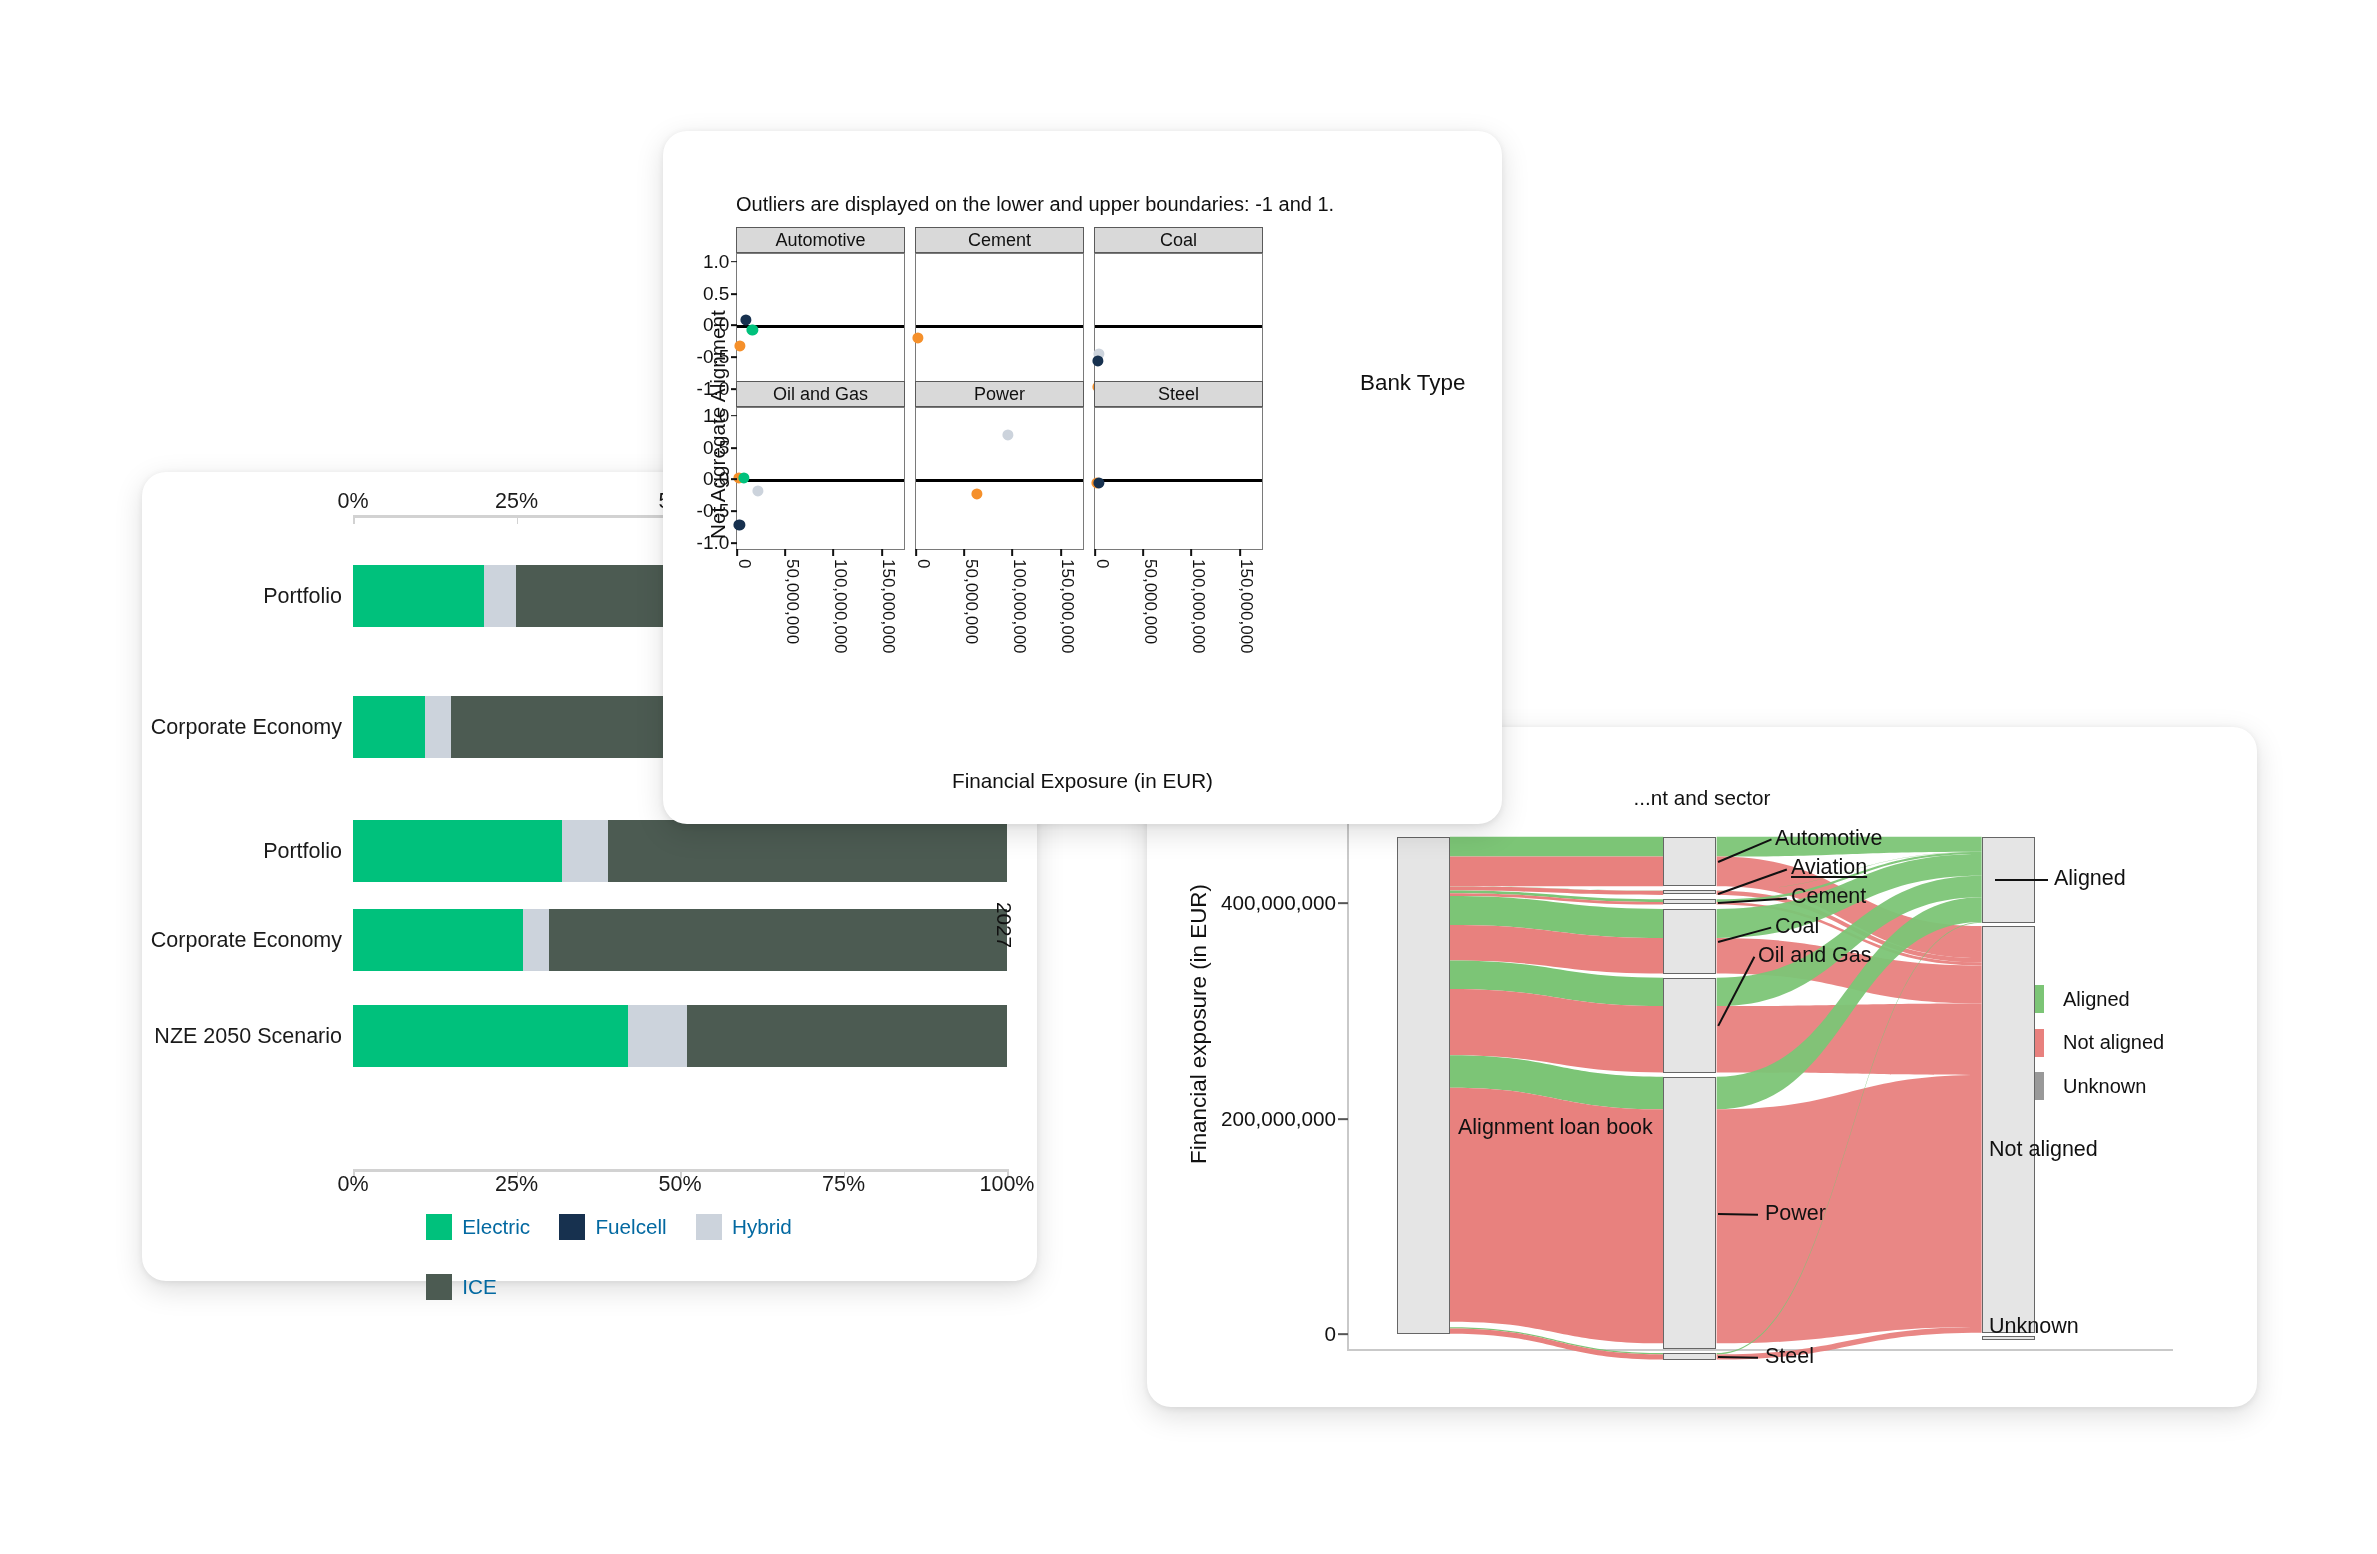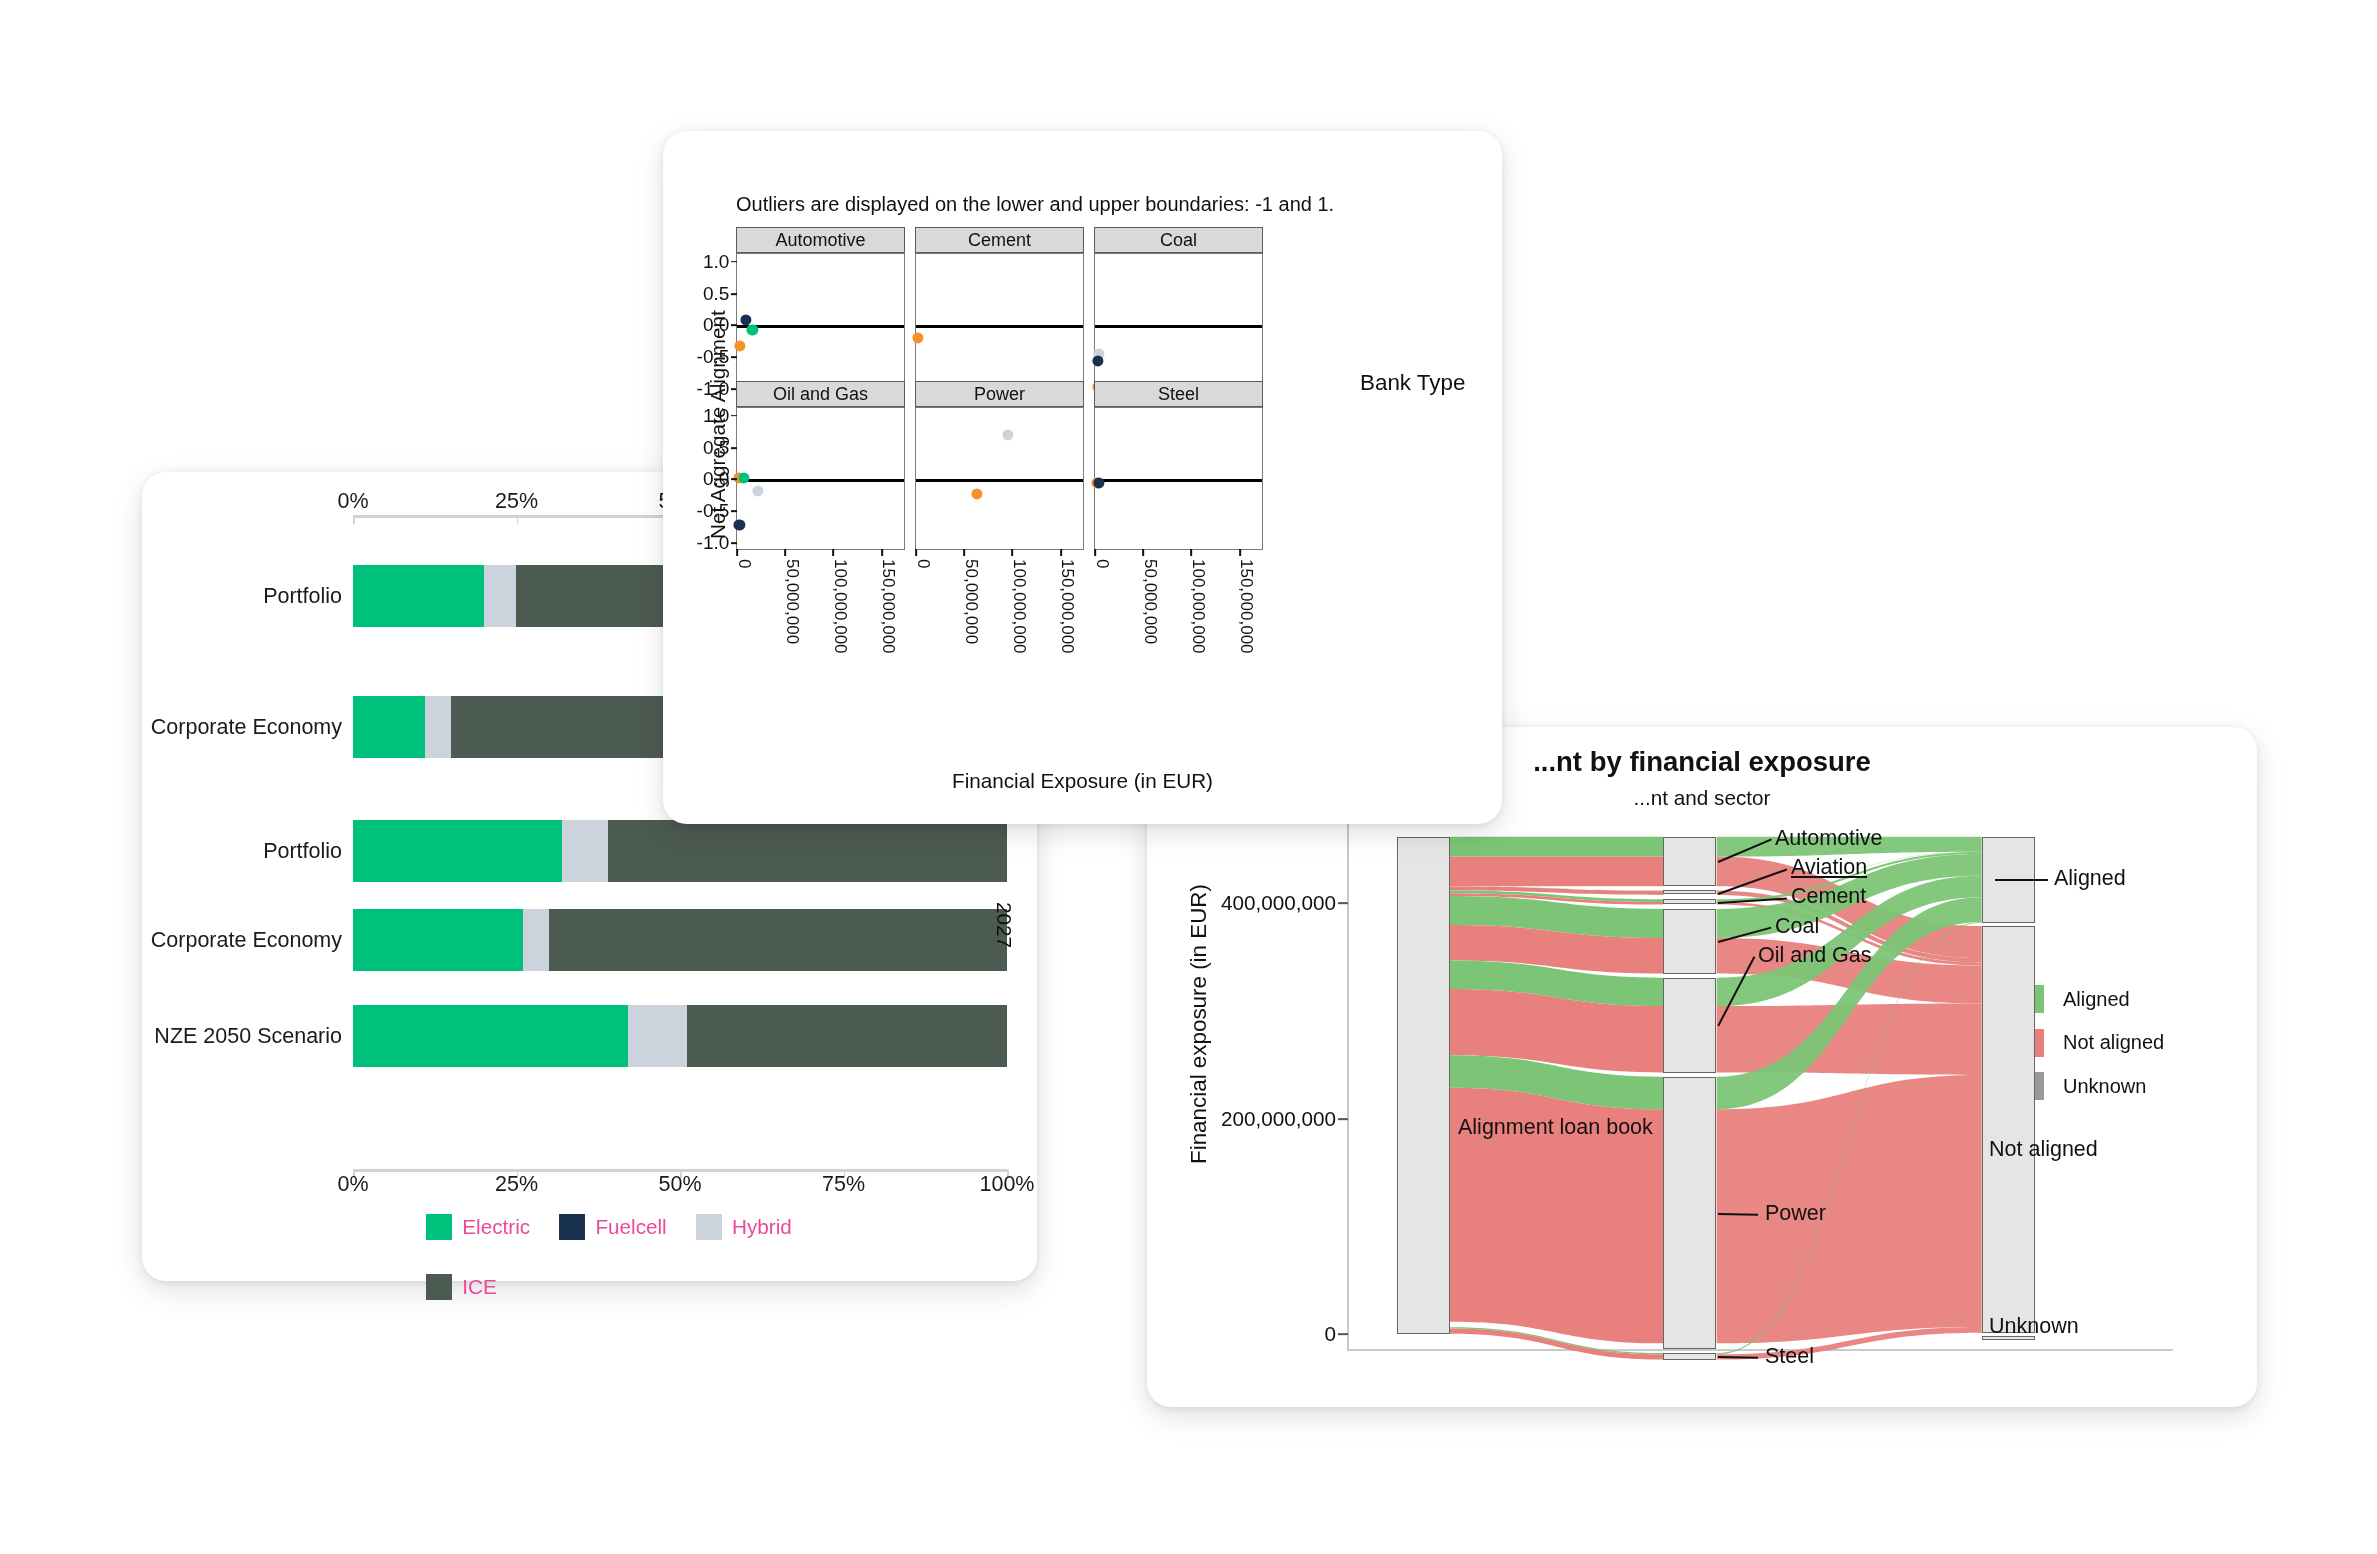--- a/index.html
+++ b/index.html
@@ -22,21 +22,21 @@
   .bar-row{position:absolute;left:0;width:100%;height:62px;}
   .bar-label{position:absolute;right:calc(100% - 200px);top:50%;transform:translateY(-50%);
              font-size:21.5px;color:#1a1a1a;white-space:nowrap;text-align:right;}
   .bar-track{position:absolute;left:211px;width:654px;height:100%;display:flex;}
   .seg{height:100%;}
 
   .year-tag{position:absolute;font-size:20.7px;color:#111;white-space:nowrap;
             transform:rotate(90deg);transform-origin:left top;}
 
   .legend-sq{display:inline-block;width:26px;height:26px;vertical-align:middle;}
-  .bars-legend{position:absolute;left:284px;top:742px;width:516px;font-size:20.7px;color:#ec4899;}
+  .bars-legend{position:absolute;left:284px;top:742px;width:516px;font-size:20.7px;color:#0369a1;}
   .lg-item{display:inline-flex;align-items:center;margin-right:29px;margin-bottom:10.3px;}
   .lg-item span.lab{margin-left:10.3px;}
 
   
   #card-scatter{left:663px;top:131px;width:839px;height:693px;z-index:3;}
   .sc-title{position:absolute;left:73px;top:22.4px;font-size:26px;color:#111;white-space:nowrap;}
   .sc-sub{position:absolute;left:73px;top:62px;font-size:20px;color:#111;white-space:nowrap;}
   .sc-ylab{position:absolute;left:-57px;top:284px;font-size:20.7px;color:#111;
            transform:rotate(-90deg);transform-origin:center;white-space:nowrap;width:224px;text-align:center;}
   .sc-xlab{position:absolute;left:0;right:0;top:638px;text-align:center;font-size:20.7px;color:#111;}
@@ -281,21 +281,20 @@
         </div>
       </div>
     </div>
 
   <div class="sc-legend">
     <h4>Bank Type</h4>
   </div>
 </div>
 
 <div class="card" id="card-sankey">
-  <div class="sk-title">...nt by financial exposure</div>
   <div class="sk-sub">...nt and sector</div>
   <div class="sk-ylab">Financial exposure (in EUR)</div>
   <div id="sankey-host">
       <div class="sk-vaxis" style="left: 200px; top: 90px; height: 532px;"></div>
       <div class="sk-baseline" style="left: 200px; top: 622px; width: 826px;"></div>
       <div class="sk-ytick" style="top: 607px; right: 921px;">0</div>
       <div class="sk-ytickmark" style="left: 191px; top: 607px;"></div>
       <div class="sk-ytick" style="top: 392px; right: 921px;">200,000,000</div>
       <div class="sk-ytickmark" style="left: 191px; top: 392px;"></div>
       <div class="sk-ytick" style="top: 176px; right: 921px;">400,000,000</div>

